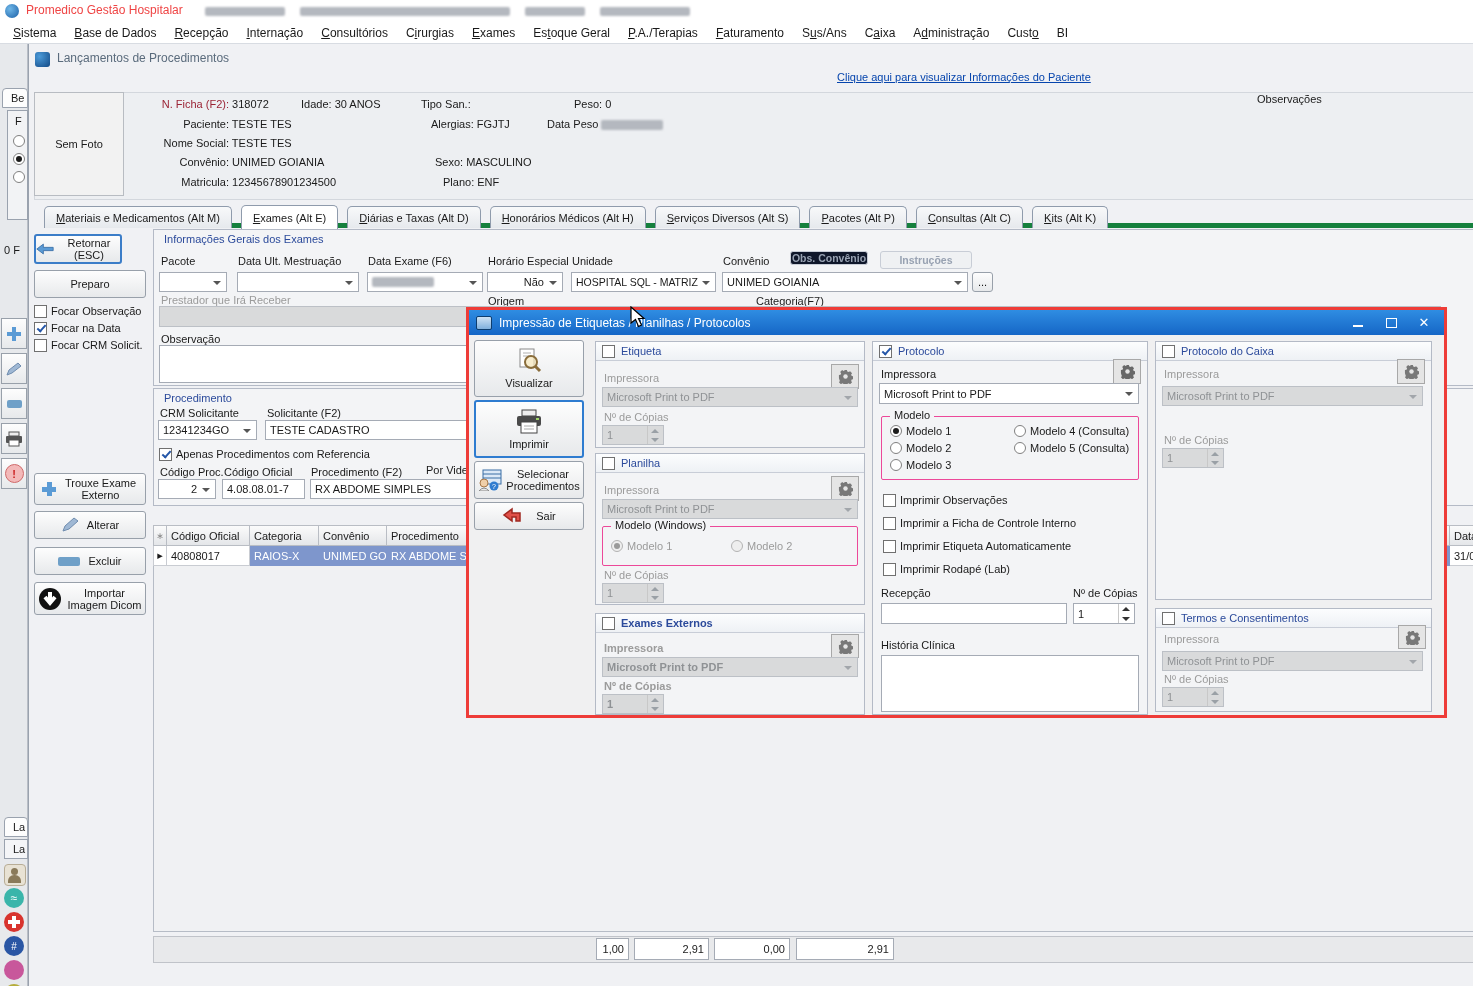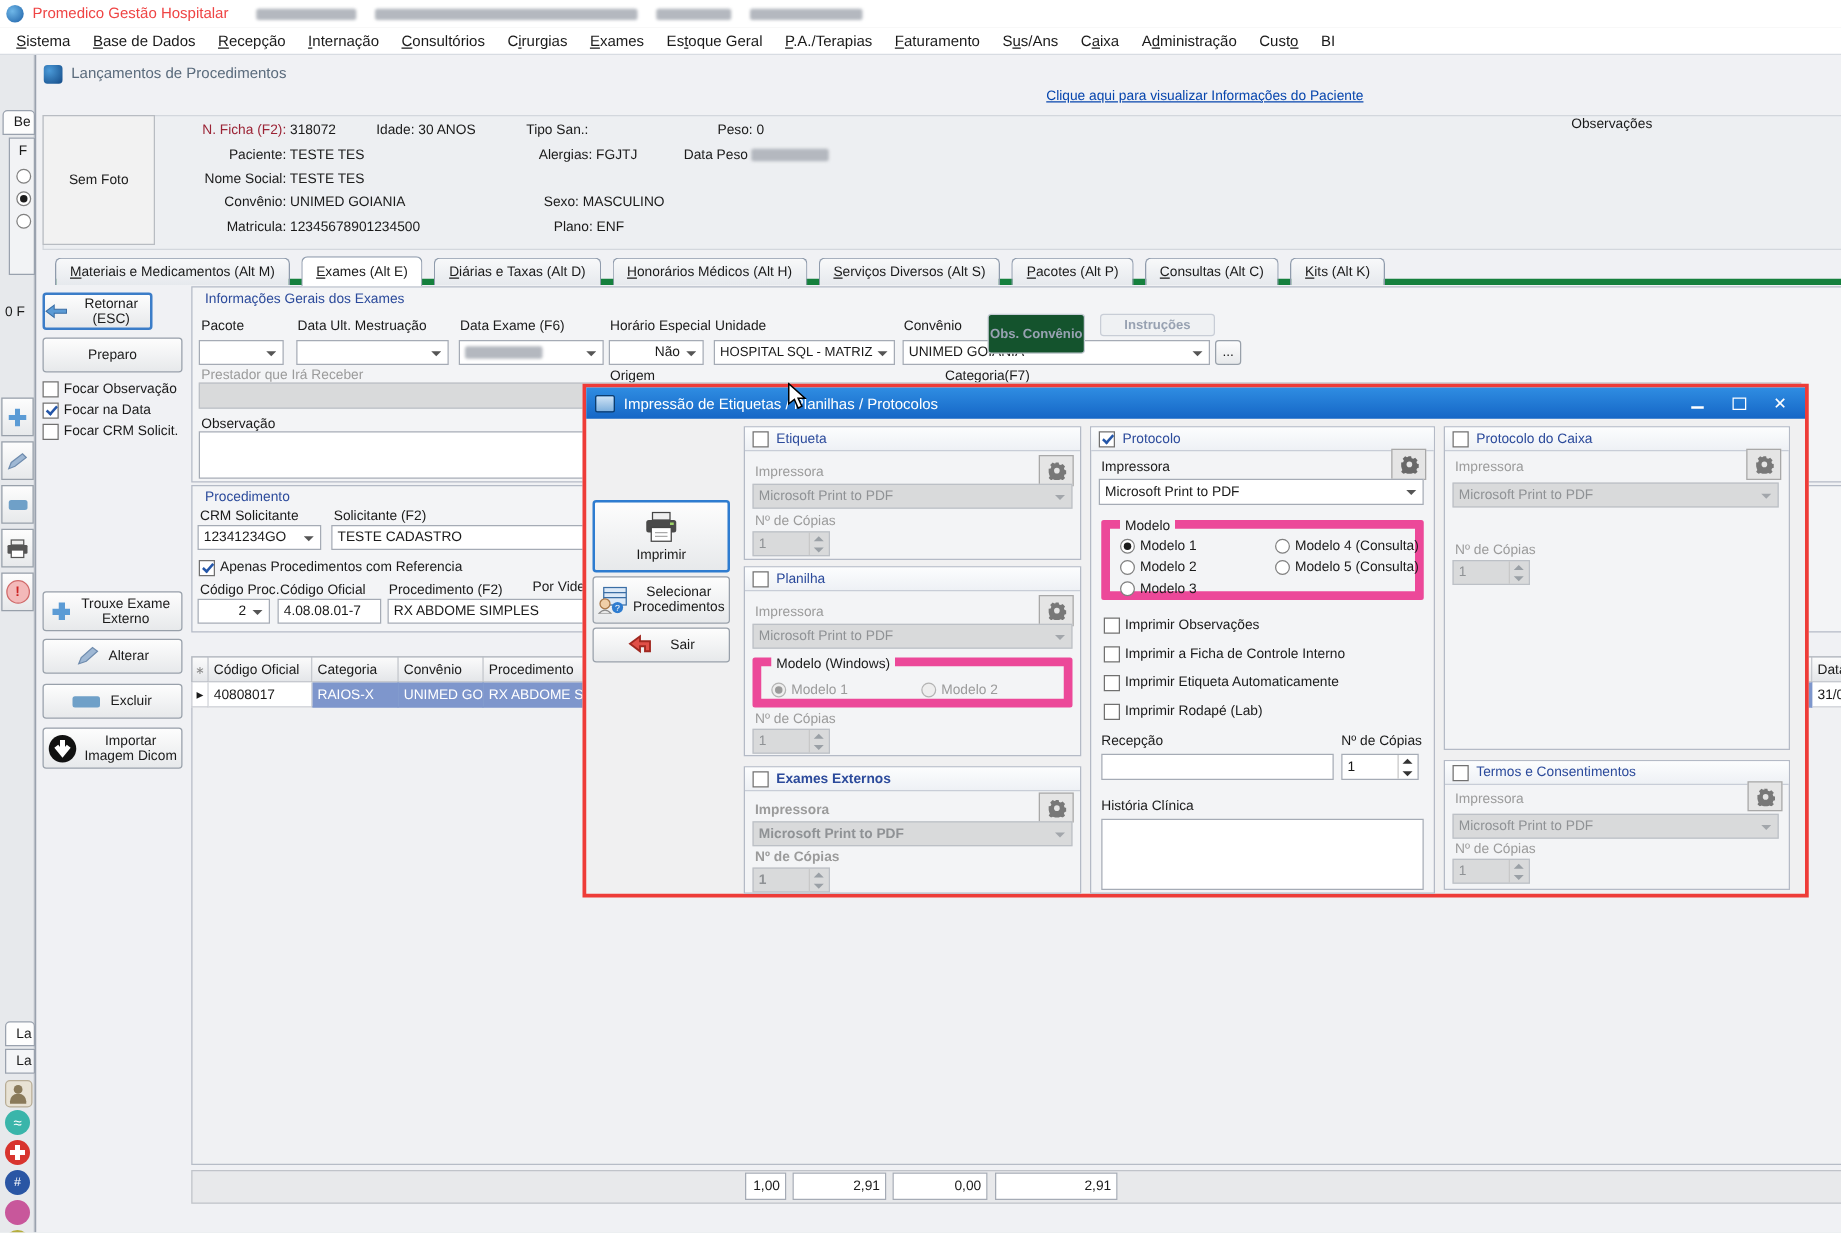--- a/index.html
+++ b/index.html
@@ -34,21 +34,21 @@
   .spin{position:absolute;box-sizing:border-box;height:20px;border:1px solid #a5abb5;background:#fff;display:flex;}
   .spin .v{flex:1;display:flex;align-items:center;padding-left:4px;}
   .spin .ar{width:15px;border-left:1px solid #c8c8c8;display:flex;flex-direction:column;}
   .spin .ar i{flex:1;position:relative;}
   .spin .ar i.up::after,.spin .ar i.dn::after{content:"";position:absolute;left:3px;border-left:4px solid transparent;border-right:4px solid transparent;}
   .spin .ar i.up::after{top:3px;border-bottom:4px solid #333;}
   .spin .ar i.dn::after{top:3px;border-top:4px solid #333;}
   .spin.dis .ar i.up::after{border-bottom-color:#9aa0a6;}
   .spin.dis .ar i.dn::after{border-top-color:#9aa0a6;}
   
-  .fs{position:absolute;box-sizing:border-box;border:7px solid #ec4899;border-radius:2px;}
+  .fs{position:absolute;box-sizing:border-box;border:1px solid #ec4899;border-radius:2px;}
   .fs .leg{position:absolute;top:-8px;left:8px;background:#f3f4f6;padding:0 4px;white-space:nowrap;}
   
   .gh{position:absolute;box-sizing:border-box;height:21px;background:linear-gradient(#fbfbfb,#e4e6e9);border:1px solid #b9bdc4;border-left:none;display:flex;align-items:center;padding:0 4px;overflow:hidden;white-space:nowrap;}
   .gc{position:absolute;box-sizing:border-box;height:20px;border:1px solid #c9ccd2;border-top:none;border-left:none;background:#fff;display:flex;align-items:center;padding:0 4px;overflow:hidden;white-space:nowrap;}
   .sel{background:#7e96cc;color:#fff;border-color:#7e96cc;}
   
   .tab{box-sizing:border-box;height:22px;border:1px solid #8f9bac;border-bottom:none;border-radius:5px 5px 0 0;background:linear-gradient(#f8f9fa,#e6e9ed);display:inline-flex;align-items:center;padding:0 11px;margin-right:6px;position:relative;}
   .tab.active{background:#fff;height:24px;margin-top:-2px;z-index:2;}
   u{text-decoration:underline;}
   .ell{overflow:hidden;white-space:nowrap;text-overflow:clip;}
@@ -214,21 +214,21 @@
         <i class="arw"></i>
       </div>
     <span class="lbl" style="left:694px;top:211px;">Convênio</span>
     <div class="combo" style="left:693px;top:228px;width:246px;">
         <span>UNIMED GOIANIA</span>
         <i class="arw"></i>
       </div>
     <div class="btn" style="left:943px;top:228px;width:21px;height:20px;">
         <span>...</span>
       </div>
-    <div class="btn" style="left:761px;top:207px;width:78px;height:32px;color:#98a2b2;font-weight:bold;font-size:10.5px;background:#14532d;border-color:#c8cdd6;">
+    <div class="btn" style="left:761px;top:207px;width:78px;height:14px;color:#98a2b2;font-weight:bold;font-size:10.5px;background:#0f172a;border-color:#c8cdd6;">
         <span>Obs. Convênio</span>
       </div>
     <div class="btn" style="left:851px;top:207px;width:92px;height:18px;color:#98a2b2;font-weight:bold;font-size:10.5px;background:#eff1f3;border-color:#c8cdd6;">
         <span>Instruções</span>
       </div>
     <span class="lbl" style="left:459px;top:251px;">Origem</span>
     <span class="lbl" style="left:727px;top:251px;">Categoria(F7)</span>
     <span class="lbl glbl" style="left:132px;top:250px;">Prestador que Irá Receber</span>
     <div class="inp dis" style="left:130px;top:262px;width:1282px;height:21px;"></div>
     <span class="lbl" style="left:132px;top:289px;">Observação</span>
@@ -375,20 +375,30 @@
     <div class="abs" style="left:0;top:0;right:0;height:25px;background:linear-gradient(#2f8de2,#1566c6);display:flex;align-items:center;color:#fff;font-size:12px;gap:7px;padding:0 7px;box-sizing:border-box;">
       <span style="width:14px;height:12px;background:linear-gradient(#cfe3f5,#7fb0dd);border:1px solid #0d3d6e;border-radius:2px;flex:none;"></span>
       <span style="flex:1;">Impressão de Etiquetas / Planilhas / Protocolos</span>
       <span style="width:26px;text-align:center;"><span style="display:inline-block;width:10px;border-bottom:2px solid #fff;"></span></span>
       <span style="width:26px;display:flex;justify-content:center;">
           <span style="display:inline-block;width:9px;height:8px;border:1.5px solid #fff;"></span>
         </span>
       <span style="width:26px;text-align:center;font-size:13px;">✕</span>
     </div>
 
+    <div class="btn" style="left:5px;top:30px;width:110px;height:57px;flex-direction:column;gap:3px;">
+      <svg width="26" height="26" viewBox="0 0 26 26">
+          <rect x="4" y="1" width="14" height="18" fill="#fff" stroke="#8a8a8a"></rect>
+          <line x1="7" y1="5" x2="15" y2="5" stroke="#b0b0b0"></line>
+          <line x1="7" y1="8" x2="15" y2="8" stroke="#b0b0b0"></line>
+          <circle cx="15" cy="14" r="6" fill="#f5e6b8" fill-opacity="0.7" stroke="#8a6d3b" stroke-width="2"></circle>
+          <line x1="19" y1="18" x2="24" y2="23" stroke="#8a6d3b" stroke-width="3"></line>
+        </svg>
+      <span>Visualizar</span>
+    </div>
     <div class="btn" style="left:5px;top:90px;width:110px;height:58px;flex-direction:column;gap:3px;border:2px solid #2e7cd0;">
       <svg width="30" height="26" viewBox="0 0 30 26">
           <rect x="8" y="1" width="14" height="6" fill="#eee" stroke="#444"></rect>
           <rect x="3" y="7" width="24" height="10" rx="2" fill="#4a4a4a"></rect>
           <rect x="22" y="9" width="3" height="2" fill="#9fd468"></rect>
           <rect x="7" y="13" width="16" height="11" fill="#fff" stroke="#444"></rect>
           <line x1="10" y1="17" x2="20" y2="17" stroke="#aaa"></line>
           <line x1="10" y1="20" x2="20" y2="20" stroke="#aaa"></line>
         </svg>
       <span>Imprimir</span>

